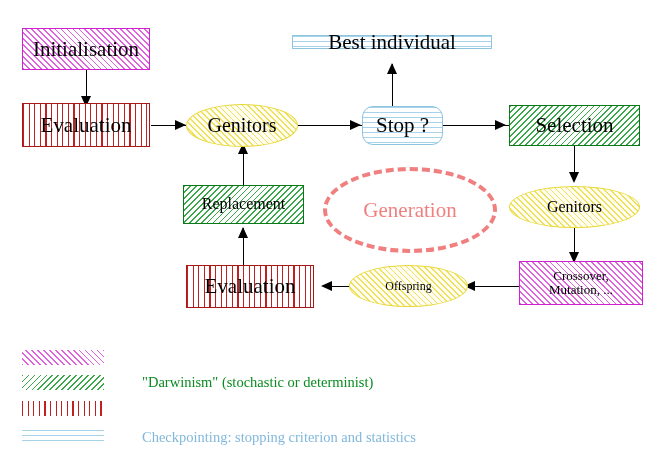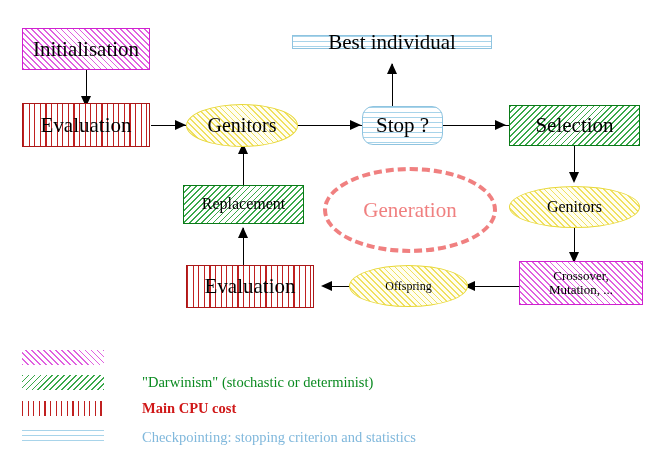--- a/index.html
+++ b/index.html
@@ -198,23 +198,20 @@
 
   <div class="legend-row" style="top:374px;">
     <div class="swatch fill-green"></div>
     <div class="legend-text">
       <span class="lt-green">"Darwinism" (stochastic or determinist)</span>
     </div>
   </div>
 
   <div class="legend-row" style="top:400px;">
     <div class="swatch fill-red"></div>
-    <div class="legend-text">
-      <span class="lt-red">Main CPU cost</span>
-    </div>
   </div>
 
   <div class="legend-row" style="top:429px;">
     <div class="swatch fill-blue"></div>
     <div class="legend-text">
       <span class="lt-blue">Checkpointing: stopping criterion and statistics</span>
     </div>
   </div>
 
 </div>

